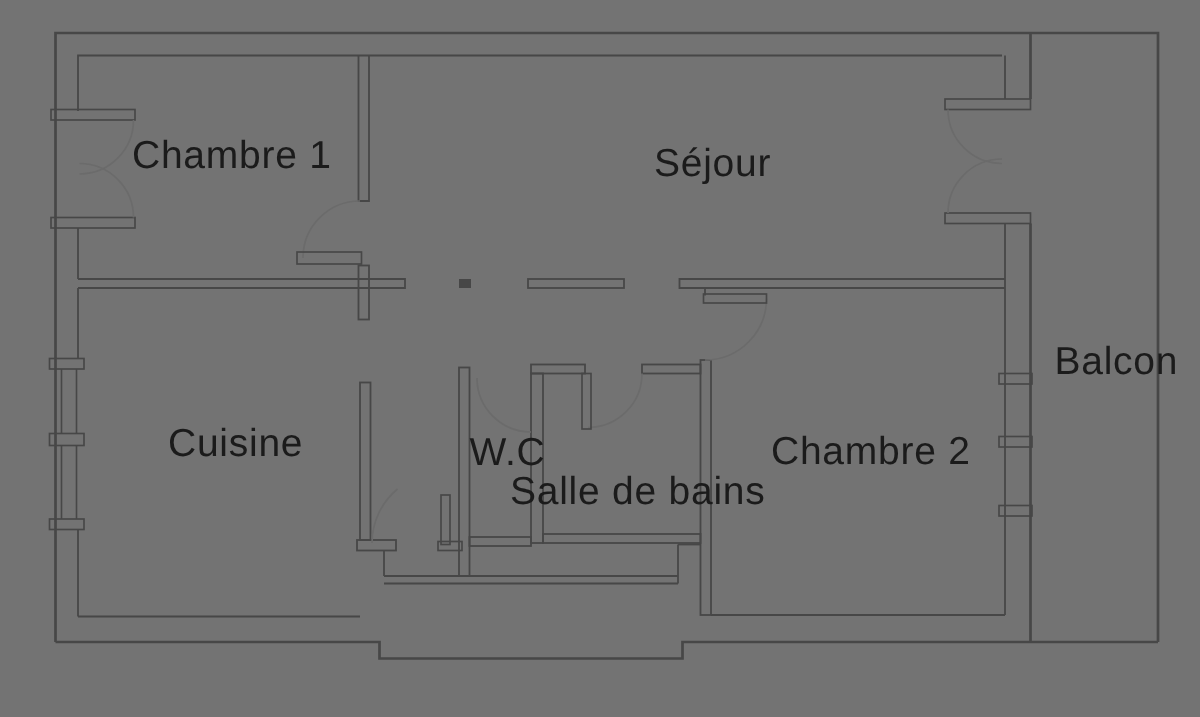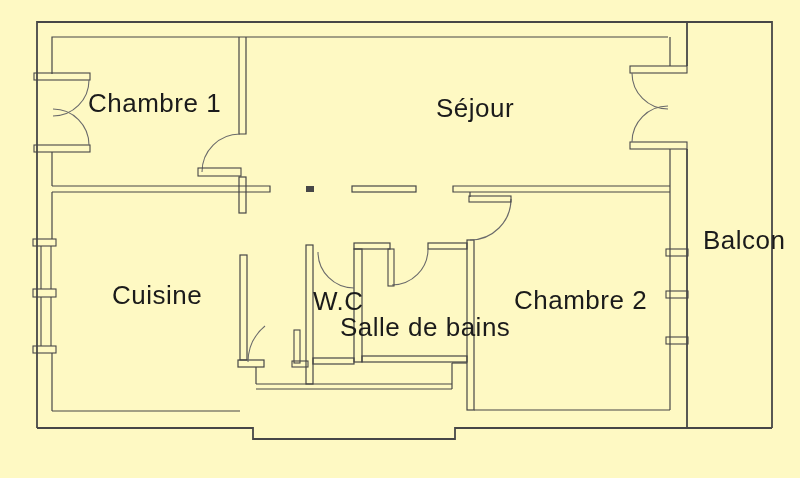--- a/index.html
+++ b/index.html
@@ -5,21 +5,21 @@
   html, body {
     margin: 0;
     padding: 0;
     background: #ffffff;
     font-family: "Liberation Sans", sans-serif;
   }
   .plan-wrap {
     position: relative;
     width: 800px;
     height: 478px;
-    background: #fef9c3;
+    background: #737373;
     overflow: hidden;
   }
   svg text {
     font-family: "Liberation Sans", sans-serif;
     font-size: 26px;
     letter-spacing: 0.5px;
   }
 </style>
 </head>
 <body>

